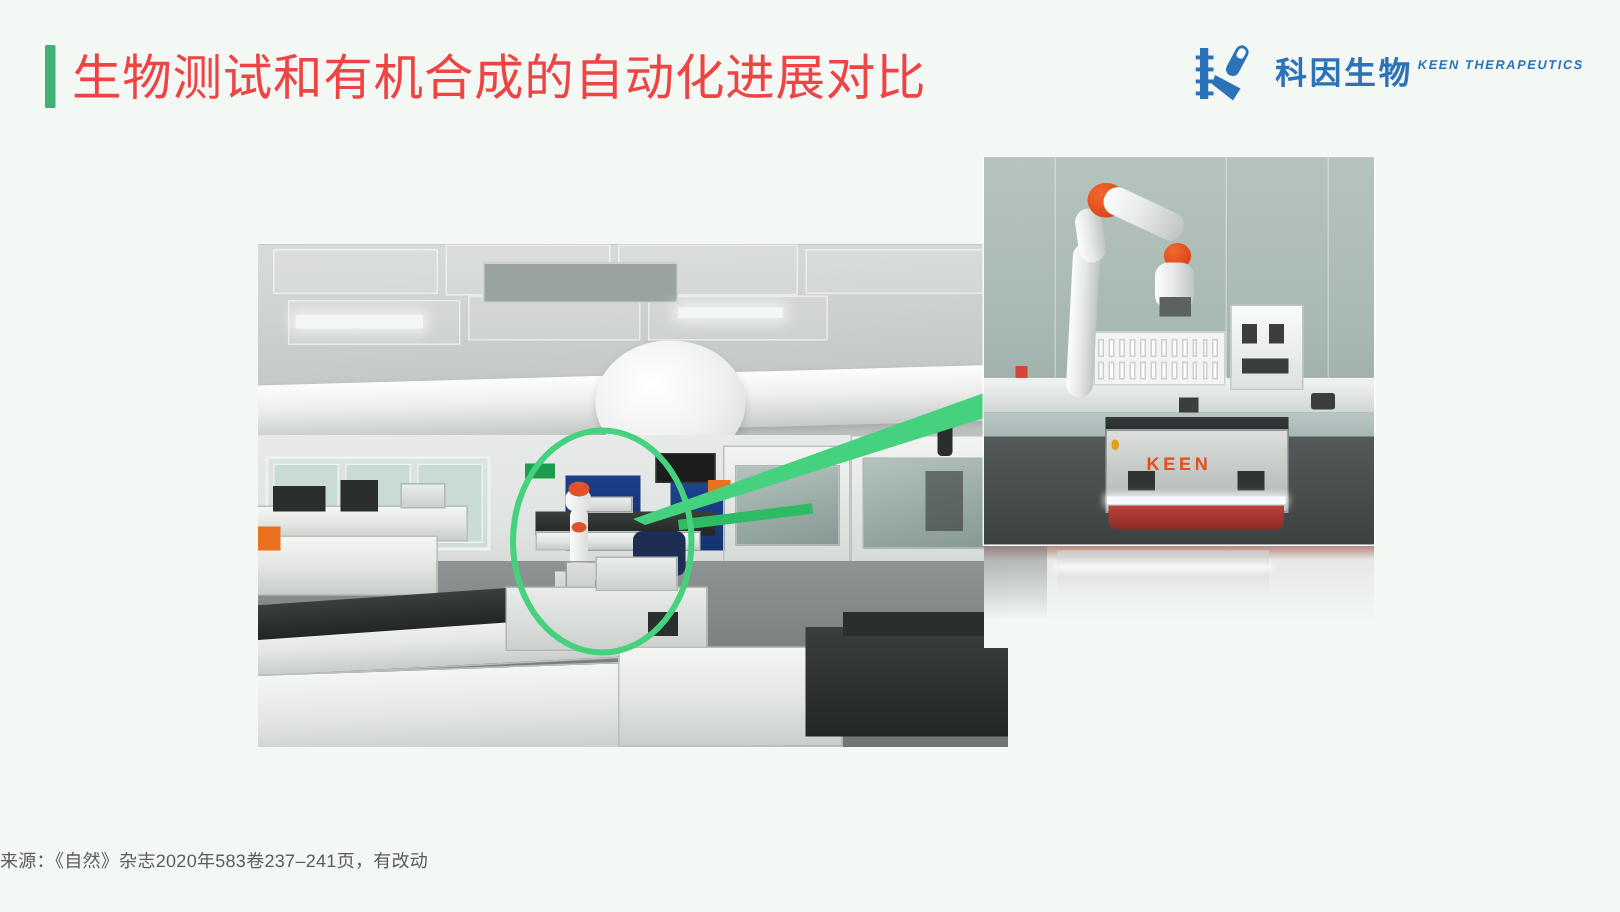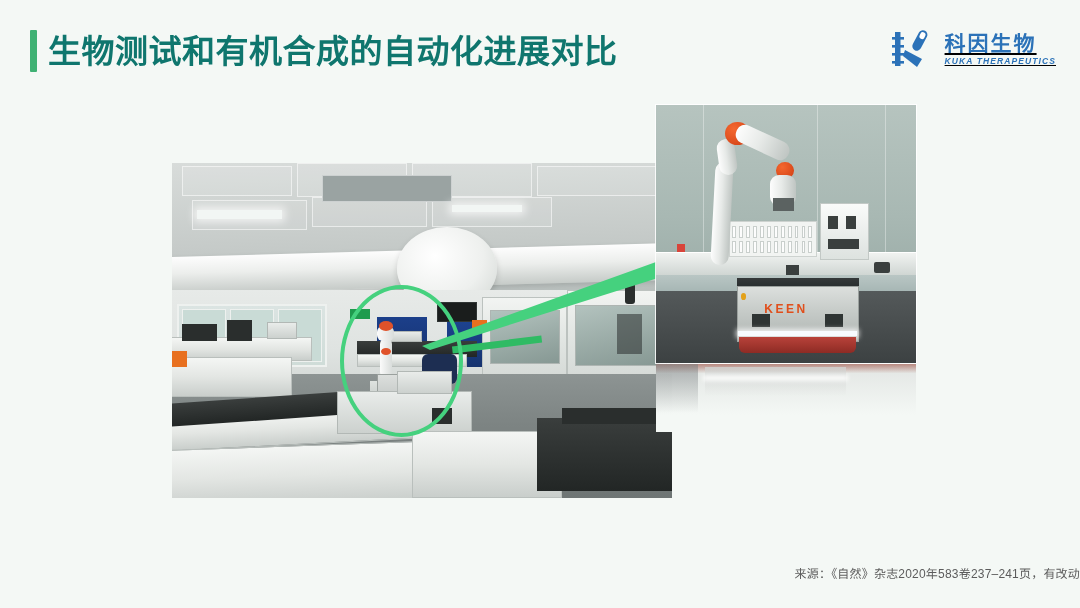--- a/index.html
+++ b/index.html
@@ -34,39 +34,39 @@
   }
   .title-accent {
     width: 7px;
     height: 42px;
     background: #3fb173;
     border-radius: 1px;
     flex: none;
   }
   .title-text {
     font-size: 33px;
-    font-weight: 700;
-    color: #0f766e;
+    font-weight: 400;
+    color: #ef4444;
     letter-spacing: 0.5px;
     line-height: 1;
     white-space: nowrap;
   }
 
   
   .logo {
     position: absolute;
     right: 24px;
     top: 22px;
     display: flex;
     align-items: center;
     gap: 9px;
     height: 54px;
   }
   .logo-mark { width: 44px; height: 46px; flex: none; }
-  .logo-words { display: flex; flex-direction: column; gap: 3px; text-decoration: underline; }
+  .logo-words { display: flex; flex-direction: row; gap: 3px; }
   .logo-cn {
     font-size: 21px;
     font-weight: 700;
     color: #2b72b8;
     letter-spacing: 2px;
     line-height: 1;
   }
   .logo-en {
     font-size: 8.5px;
     font-weight: 700;
@@ -349,21 +349,21 @@
     position: absolute;
     left: 0; right: 0; top: 515px;
     text-align: center;
     font-size: 19px;
     color: #1d1d1d;
     letter-spacing: 0.3px;
   }
   .source {
     position: absolute;
     left: 0; right: 0; top: 564px;
-    text-align: right;
+    text-align: left;
     font-size: 12px;
     color: #5c5c5c;
     letter-spacing: 0.2px;
   }
 </style>
 </head>
 <body>
 
 <div class="slide">
 
@@ -380,21 +380,21 @@
       <rect x="0" y="27" width="12" height="2.6" fill="#2b72b8"></rect>
       <rect x="0" y="35" width="12" height="2.6" fill="#2b72b8"></rect>
       <g transform="rotate(28 26 18)">
         <rect x="21.5" y="3" width="9" height="22" rx="4.5" fill="#2b72b8"></rect>
         <rect x="23.4" y="5" width="5.2" height="7" rx="2.6" fill="#ffffff"></rect>
       </g>
       <path d="M13 24 L30 33 L25 41 L11 30 Z" fill="#2b72b8"></path>
     </svg>
     <div class="logo-words">
       <div class="logo-cn">科因生物</div>
-      <div class="logo-en">KUKA THERAPEUTICS</div>
+      <div class="logo-en">KEEN THERAPEUTICS</div>
     </div>
   </div>
 
   <div class="photo-main">
     <div class="scene">
 
       <div class="ceil"></div>
       <div class="ceil-tile" style="left:2%;top:1%;width:22%;height:9%;"></div>
       <div class="ceil-tile" style="left:25%;top:0%;width:22%;height:10%;"></div>
       <div class="ceil-tile" style="left:48%;top:0%;width:24%;height:10%;"></div>

